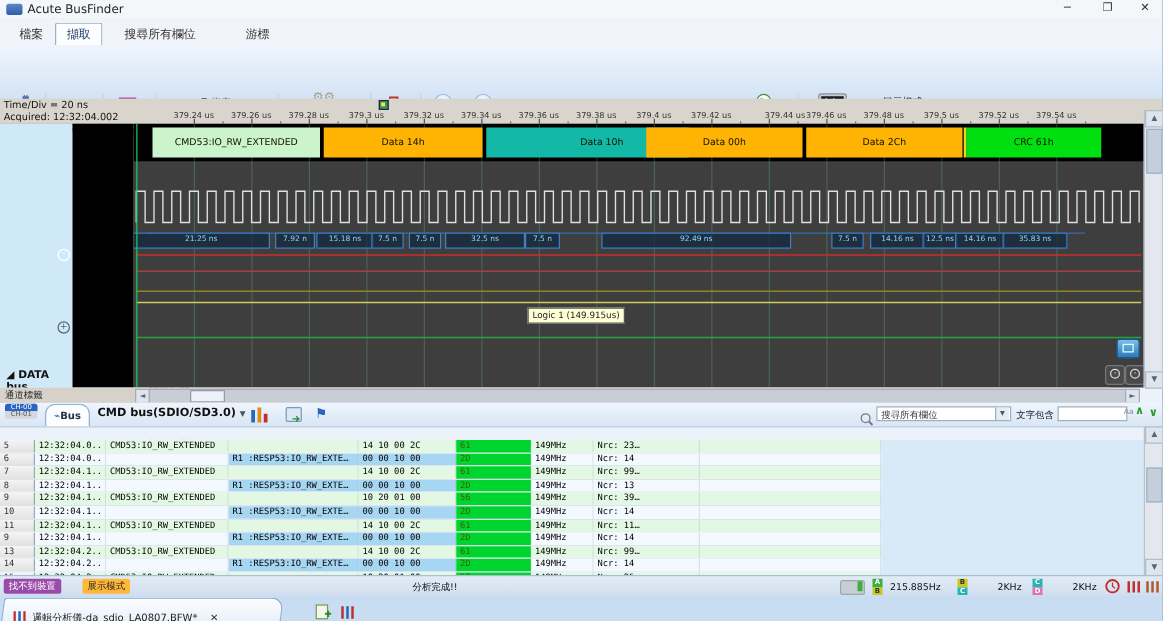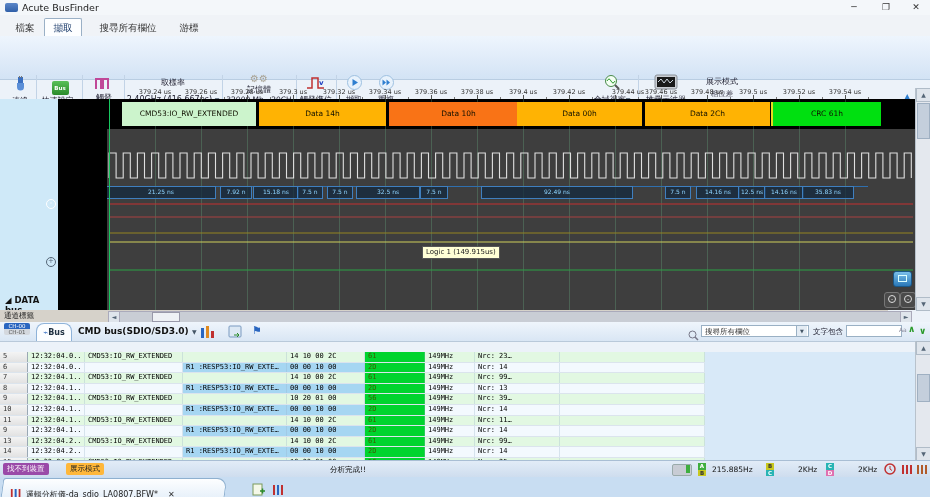--- a/index.html
+++ b/index.html
@@ -72,21 +72,21 @@
     <div class="a title-text">Acute BusFinder</div>
     <div class="a winbtn" style="left:840px;">─</div>
     <div class="a winbtn" style="left:872px;">❐</div>
     <div class="a winbtn" style="left:902px;">✕</div>
   </div>
 
   <div class="a menubar">
     <div class="a mtab" style="left:6px;width:36px;">檔案</div>
     <div class="a mtab active" style="left:44px;width:36px;">擷取</div>
     <div class="a mtab" style="left:84px;width:86px;">搜尋所有欄位</div>
-    <div class="a mtab" style="left:170px;width:36px;">游標</div>
+    <div class="a mtab" style="left:187px;width:36px;">游標</div>
   </div>
 
   <div class="a toolbar">
     <div class="a" style="left:8px;top:40px;width:24px;text-align:center;">
       <svg width="15" height="15">
           <rect x="5" y="1" width="5" height="6" fill="#3a6fc0"></rect>
           <rect x="6" y="0" width="1" height="2" fill="#777"></rect>
           <rect x="8" y="0" width="1" height="2" fill="#777"></rect>
           <path d="M4 7 h7 v4 a3 3 0 0 1 -7 0 z" fill="#5b8fd8"></path>
         </svg>
@@ -156,20 +156,28 @@
       <div class="tlabel">堆疊示波器</div>
     </div>
     <div class="a" style="left:694px;top:40px;width:56px;text-align:center;">
       <div class="tlabel">展示模式</div>
       <div class="tlabel" style="margin-top:2px;font-size:7.5px;color:#445;">相位差</div>
       <div class="tlabel" style="font-size:7.5px;color:#445;"><span>0 ns</span> <span class="caret">▼</span></div>
     </div>
     <div class="a" style="left:903px;top:55px;color:#2f7fd0;font-size:11px;">▲</div>
   </div>
 
+  <div class="a waveinfo">
+    <div class="a" style="left:3px;top:0px;font-size:7.8px;color:#111;">Time/Div = 20 ns</div>
+    <div class="a" style="left:3px;top:10px;font-size:7.8px;color:#111;">Acquired: 12:32:04.002</div>
+    <div class="a" style="left:303px;top:1px;width:8px;height:8px;background:#3a9a3a;border:1px solid #226;box-sizing:border-box;">
+        <div style="width:3px;height:3px;background:#ffe050;margin:1px;"></div>
+      </div>
+    <div id="ruler"></div>
+  </div>
 
   <div class="a leftpanel">
     <div class="a" style="left:46px;top:100px;width:8px;height:8px;border:1px solid #fff;border-radius:50%;color:#fff;font-size:7px;line-height:7px;text-align:center;">-</div>
     <div class="a" style="left:46px;top:158px;width:8px;height:8px;border:1px solid #567;border-radius:50%;color:#567;font-size:7px;line-height:7px;text-align:center;">+</div>
     <div class="a" style="left:5px;top:196px;font-size:8.5px;color:#111;font-weight:bold;"><span>◢</span> <span>DATA bus</span></div>
     <div class="a" style="left:13px;top:276px;font-size:6.8px;color:#111;">SDIO/SD3.0</div>
     <div class="a" style="left:16px;top:288px;width:15px;height:13px;background:linear-gradient(#6ad0e0,#2a90b0);border-radius:2px;border:1px solid #1a708a;"></div>
     <div class="a" style="left:36px;top:288px;width:15px;height:13px;background:linear-gradient(#e07a6a,#b03a2a);border-radius:2px;border:1px solid #8a2a1a;"></div>
   </div>
 
@@ -201,21 +209,21 @@
         <div class="a grid" style="left: 508px;"></div>
         <div class="a grid" style="left: 554px;"></div>
         <div class="a grid" style="left: 600px;"></div>
         <div class="a grid" style="left: 646px;"></div>
         <div class="a grid" style="left: 692px;"></div>
         <div class="a grid" style="left: 738px;"></div>
       </div>
     <div id="segments">
         <div class="a seg" style="left: 15px; width: 134px; background: rgb(204, 244, 204);">CMD53:IO_RW_EXTENDED</div>
         <div class="a seg" style="left: 152px; width: 127px; background: rgb(255, 179, 3);">Data 14h</div>
-        <div class="a seg" style="left: 282px; width: 139px; background: #f97316;">Data 10h</div>
+        <div class="a seg" style="left: 282px; width: 139px; background: #14b8a6; padding-left: 23px;">Data 10h</div>
         <div class="a seg" style="left: 410px; width: 125px; background: rgb(255, 179, 3);">Data 00h</div>
         <div class="a seg" style="left: 538px; width: 125px; background: rgb(255, 179, 3);">Data 2Ch</div>
         <div class="a seg" style="left: 666px; width: 108px; background: rgb(0, 224, 16);">CRC 61h</div>
       </div>
     <svg id="traces" class="a" style="left:0;top:0;" width="808" height="211">
         <path d="M2,79 L2.0,79 L2.0,54 L9.1,54 L9.1,79 L16.2,79 L16.2,54 L23.3,54 L23.3,79 L30.4,79 L30.4,54 L37.5,54 L37.5,79 L44.6,79 L44.6,54 L51.7,54 L51.7,79 L58.8,79 L58.8,54 L65.9,54 L65.9,79 L73.0,79 L73.0,54 L80.1,54 L80.1,79 L87.2,79 L87.2,54 L94.3,54 L94.3,79 L101.4,79 L101.4,54 L108.5,54 L108.5,79 L115.6,79 L115.6,54 L122.7,54 L122.7,79 L129.8,79 L129.8,54 L136.9,54 L136.9,79 L144.0,79 L144.0,54 L151.1,54 L151.1,79 L158.2,79 L158.2,54 L165.3,54 L165.3,79 L172.4,79 L172.4,54 L179.5,54 L179.5,79 L186.6,79 L186.6,54 L193.7,54 L193.7,79 L200.8,79 L200.8,54 L207.9,54 L207.9,79 L215.0,79 L215.0,54 L222.1,54 L222.1,79 L229.2,79 L229.2,54 L236.3,54 L236.3,79 L243.4,79 L243.4,54 L250.5,54 L250.5,79 L257.6,79 L257.6,54 L264.7,54 L264.7,79 L271.8,79 L271.8,54 L278.9,54 L278.9,79 L286.0,79 L286.0,54 L293.1,54 L293.1,79 L300.2,79 L300.2,54 L307.3,54 L307.3,79 L314.4,79 L314.4,54 L321.5,54 L321.5,79 L328.6,79 L328.6,54 L335.7,54 L335.7,79 L342.8,79 L342.8,54 L349.9,54 L349.9,79 L357.0,79 L357.0,54 L364.1,54 L364.1,79 L371.2,79 L371.2,54 L378.3,54 L378.3,79 L385.4,79 L385.4,54 L392.5,54 L392.5,79 L399.6,79 L399.6,54 L406.7,54 L406.7,79 L413.8,79 L413.8,54 L420.9,54 L420.9,79 L428.0,79 L428.0,54 L435.1,54 L435.1,79 L442.2,79 L442.2,54 L449.3,54 L449.3,79 L456.4,79 L456.4,54 L463.5,54 L463.5,79 L470.6,79 L470.6,54 L477.7,54 L477.7,79 L484.8,79 L484.8,54 L491.9,54 L491.9,79 L499.0,79 L499.0,54 L506.1,54 L506.1,79 L513.2,79 L513.2,54 L520.3,54 L520.3,79 L527.4,79 L527.4,54 L534.5,54 L534.5,79 L541.6,79 L541.6,54 L548.7,54 L548.7,79 L555.8,79 L555.8,54 L562.9,54 L562.9,79 L570.0,79 L570.0,54 L577.1,54 L577.1,79 L584.2,79 L584.2,54 L591.3,54 L591.3,79 L598.4,79 L598.4,54 L605.5,54 L605.5,79 L612.6,79 L612.6,54 L619.7,54 L619.7,79 L626.8,79 L626.8,54 L633.9,54 L633.9,79 L641.0,79 L641.0,54 L648.1,54 L648.1,79 L655.2,79 L655.2,54 L662.3,54 L662.3,79 L669.4,79 L669.4,54 L676.5,54 L676.5,79 L683.6,79 L683.6,54 L690.7,54 L690.7,79 L697.8,79 L697.8,54 L704.9,54 L704.9,79 L712.0,79 L712.0,54 L719.1,54 L719.1,79 L726.2,79 L726.2,54 L733.3,54 L733.3,79 L740.4,79 L740.4,54 L747.5,54 L747.5,79 L754.6,79 L754.6,54 L761.7,54 L761.7,79 L768.8,79 L768.8,54 L775.9,54 L775.9,79 L783.0,79 L783.0,54 L790.1,54 L790.1,79 L797.2,79 L797.2,54 L804.3,54 L804.3,79" stroke="#e0e0e0" stroke-width="1.1" fill="none"></path>
         <line x1="2" x2="806" y1="105" y2="105" stroke="#c43030" stroke-width="1.2"></line>
         <line x1="2" x2="806" y1="118" y2="118" stroke="#a84040" stroke-width="1.2"></line>
         <line x1="2" x2="806" y1="134" y2="134" stroke="#948420" stroke-width="1.2"></line>
         <line x1="2" x2="806" y1="143" y2="143" stroke="#cece5a" stroke-width="1.2"></line>

